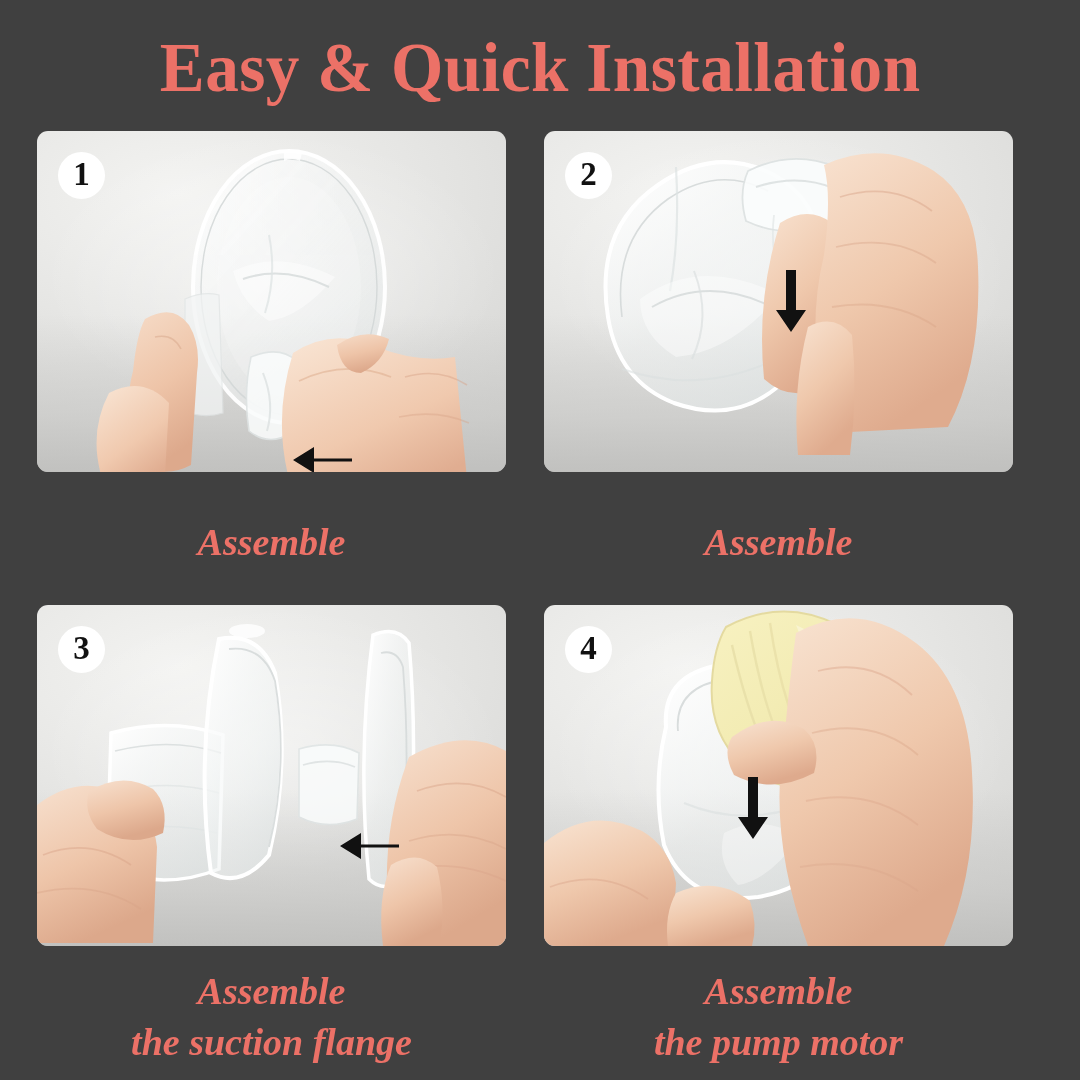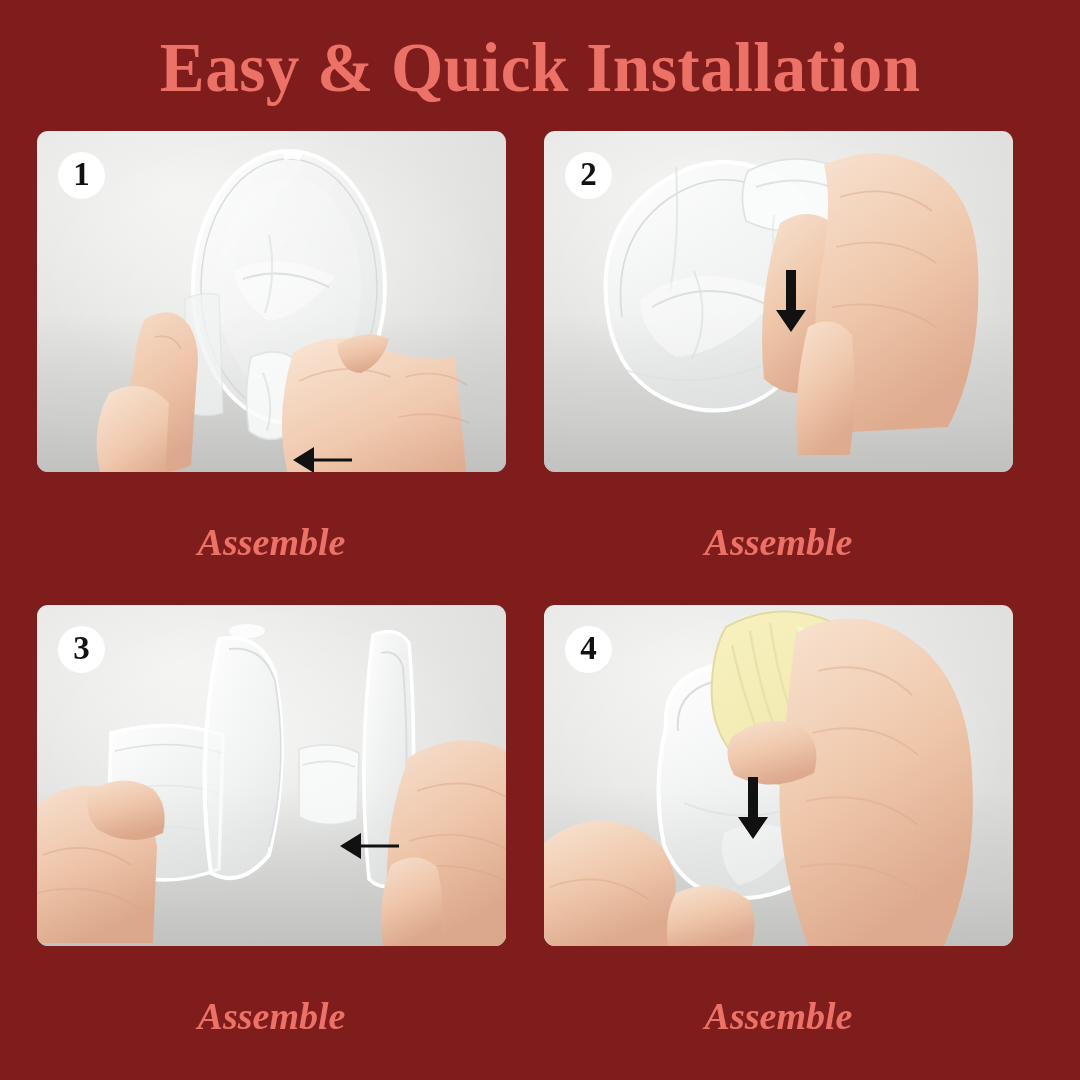--- a/index.html
+++ b/index.html
@@ -10,21 +10,21 @@
     height: 1080px;
     background: #ffffff;
     font-family: "Liberation Serif", "DejaVu Serif", serif;
     overflow: hidden;
   }
 
   #infographic {
     position: relative;
     width: 1080px;
     height: 1080px;
-    background: #7f1d1d;
+    background: #404040;
   }
 
   
   .title-bar {
     position: absolute;
     top: 24px; left: 0;
     width: 1080px;
     height: 88px;
     display: flex;
     align-items: center;
@@ -369,20 +369,22 @@
         <path d="M19 64 L4 42 H14 V2 H24 V42 H34 Z" fill="#111111"></path>
       </svg>
 
       <div class="step-badge">
         <span class="step-badge-num">4</span>
       </div>
     </div>
 
     <div class="step-caption">
       <div class="cap-line">Assemble</div>
+      <div class="cap-line">the suction flange</div>
     </div>
 
     <div class="step-caption">
       <div class="cap-line">Assemble</div>
+      <div class="cap-line">the pump motor</div>
     </div>
 
   </div>
 </div>
 
 </body></html>

